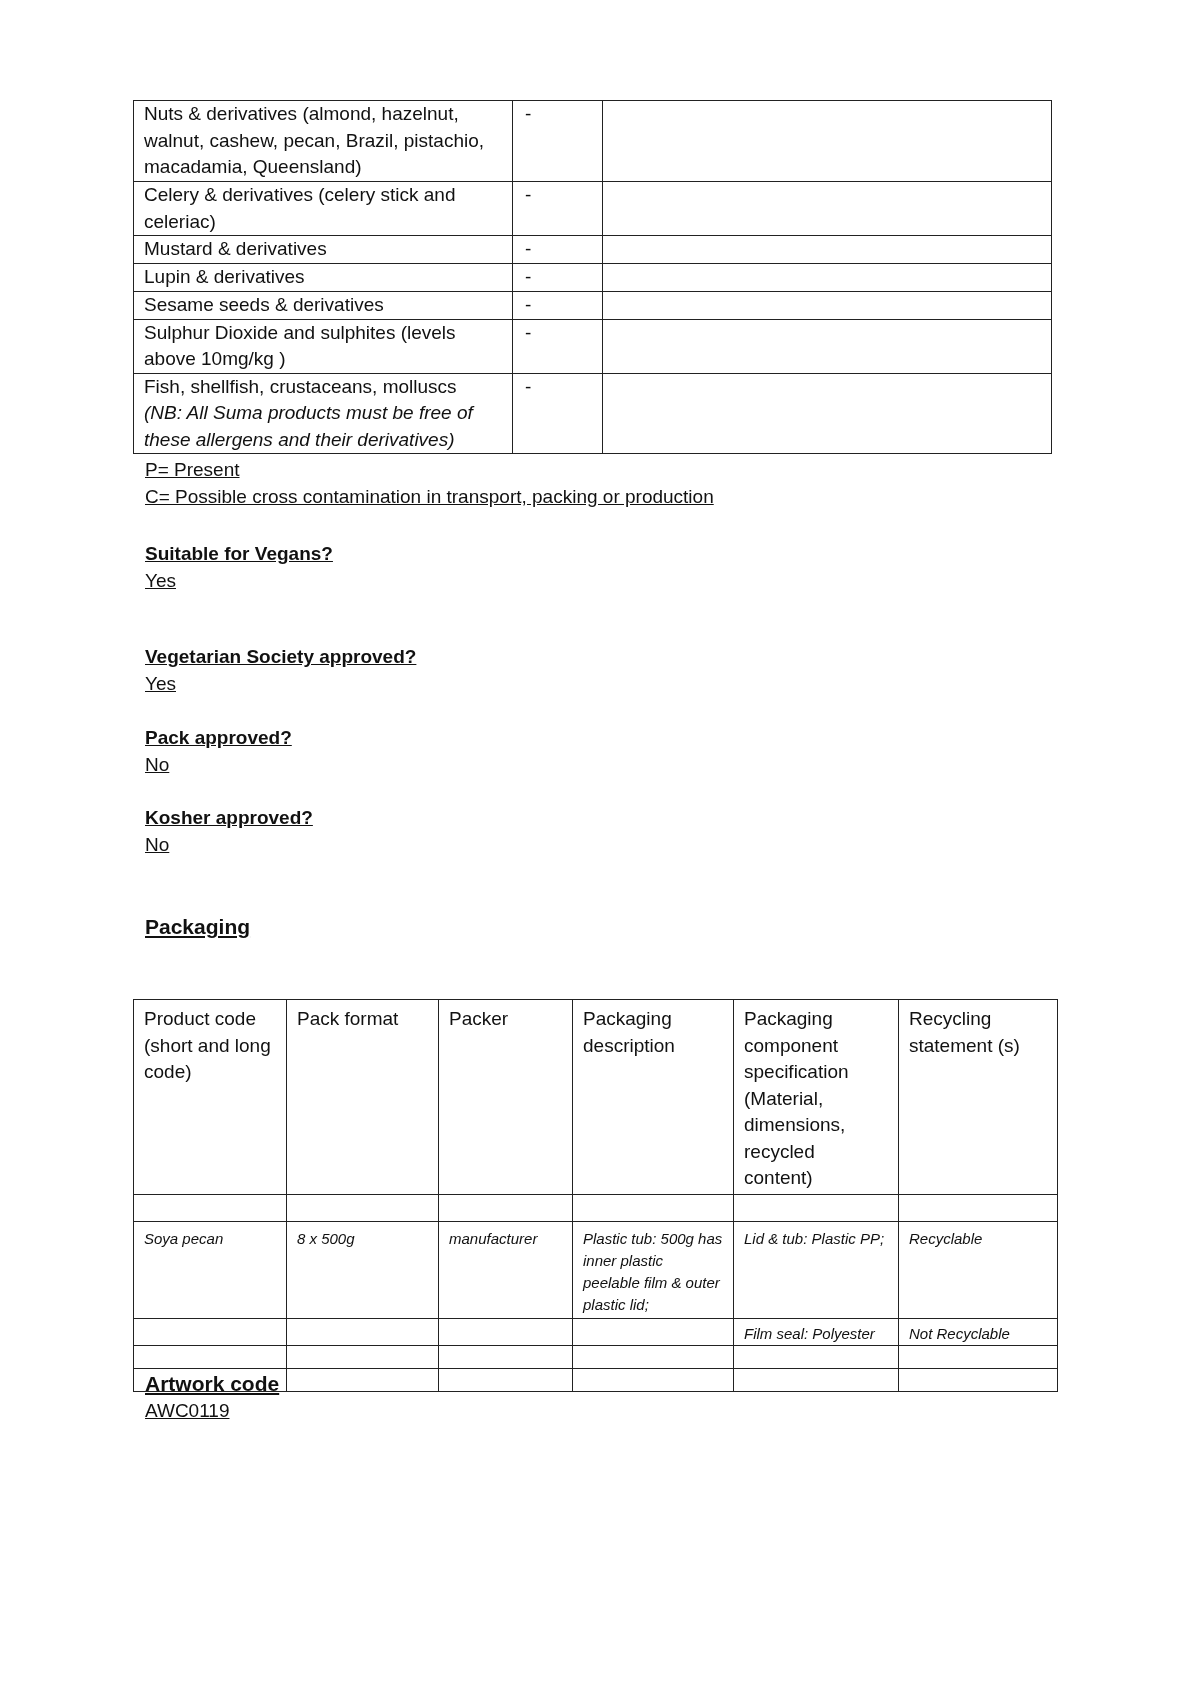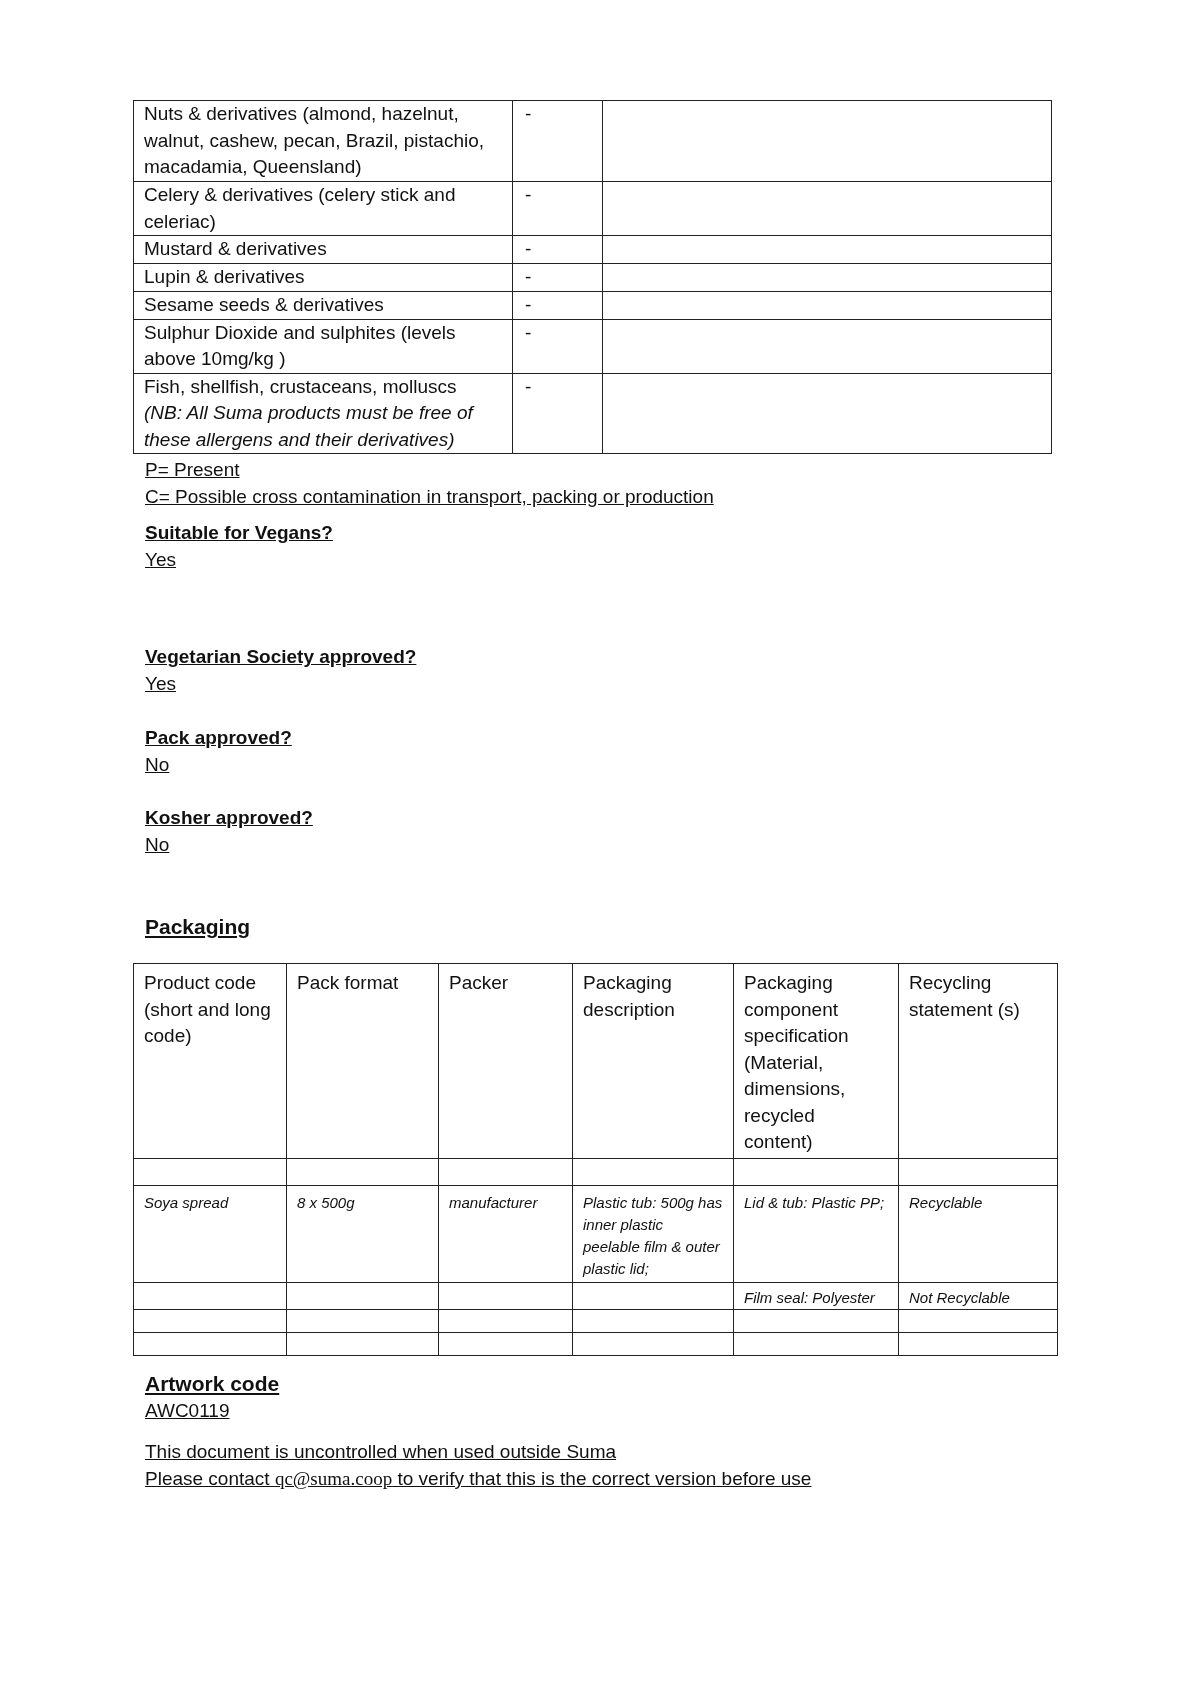--- a/index.html
+++ b/index.html
@@ -28,21 +28,21 @@
   .allergen-table col.c3 { width: 449px; }
   .allergen-table .val { padding-left: 12px; }
   .note-italic { font-style: italic; }
 
   .text-block { position: absolute; left: 145px; font-size: 19px; line-height: 27px; text-decoration: underline; }
   .bold { font-weight: bold; }
   .heading { font-weight: bold; font-size: 21px; }
 
   
   .pack-table {
-    position: absolute; left: 133px; top: 963px; width: 924px;
+    position: absolute; left: 133px; top: 999px; width: 924px;
     table-layout: fixed;
   }
   .pack-table td, .pack-table th {
     border: 1.5px solid #222;
     vertical-align: top;
     padding: 4px 10px 2px 10px;
     text-align: left;
     font-weight: normal;
   }
   .pack-table th { font-size: 19px; line-height: 26.5px; padding-top: 6px; }
@@ -109,21 +109,21 @@
       <td></td>
     </tr>
   </tbody>
     </table>
 
   <div class="text-block" style="top:456px">
     <div>P= Present</div>
     <div>C= Possible cross contamination in transport, packing or production</div>
   </div>
 
-  <div class="text-block" style="top:519px">
+  <div class="text-block" style="top:540px">
     <div class="bold">Suitable for Vegans?</div>
     <div>Yes</div>
   </div>
 
   <div class="text-block" style="top:643px">
     <div class="bold">Vegetarian Society approved?</div>
     <div>Yes</div>
   </div>
 
   <div class="text-block" style="top:724px">
@@ -158,21 +158,21 @@
     </tr>
     <tr class="spacer-row">
       <td></td>
       <td></td>
       <td></td>
       <td></td>
       <td></td>
       <td></td>
     </tr>
     <tr class="data-row">
-      <td>Soya spread</td>
+      <td>Soya pecan</td>
       <td>8 x 500g</td>
       <td>manufacturer</td>
       <td class="justify">Plastic tub: 500g has inner plastic peelable film &amp; outer plastic lid;</td>
       <td class="justify">Lid &amp; tub: Plastic PP;</td>
       <td>Recyclable</td>
     </tr>
     <tr class="sub-row">
       <td></td>
       <td></td>
       <td></td>
@@ -197,20 +197,14 @@
       <td></td>
     </tr>
   </tbody>
     </table>
 
   <div class="text-block" style="top:1370px">
     <div class="heading">Artwork code</div>
     <div>AWC0119</div>
   </div>
 
-  <div class="text-block" style="top:1438px">
-    <div>This document is uncontrolled when used outside Suma</div>
-    <div>
-      <span>Please contact </span><a class="contact-link">qc@suma.coop</a><span> to verify that this is the correct version before use</span>
-    </div>
-  </div>
 
 </div>
 
 </body></html>

